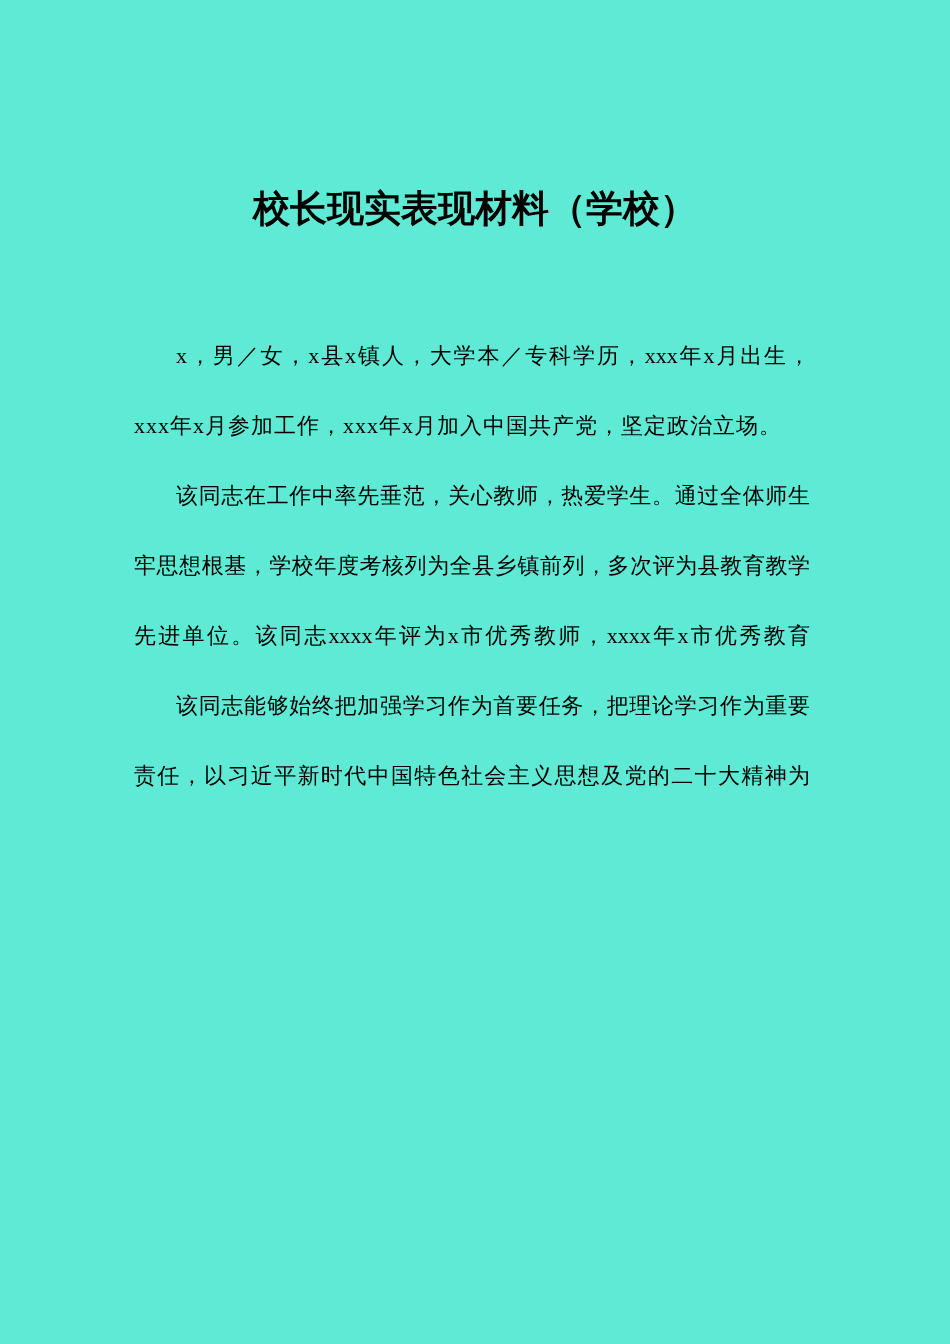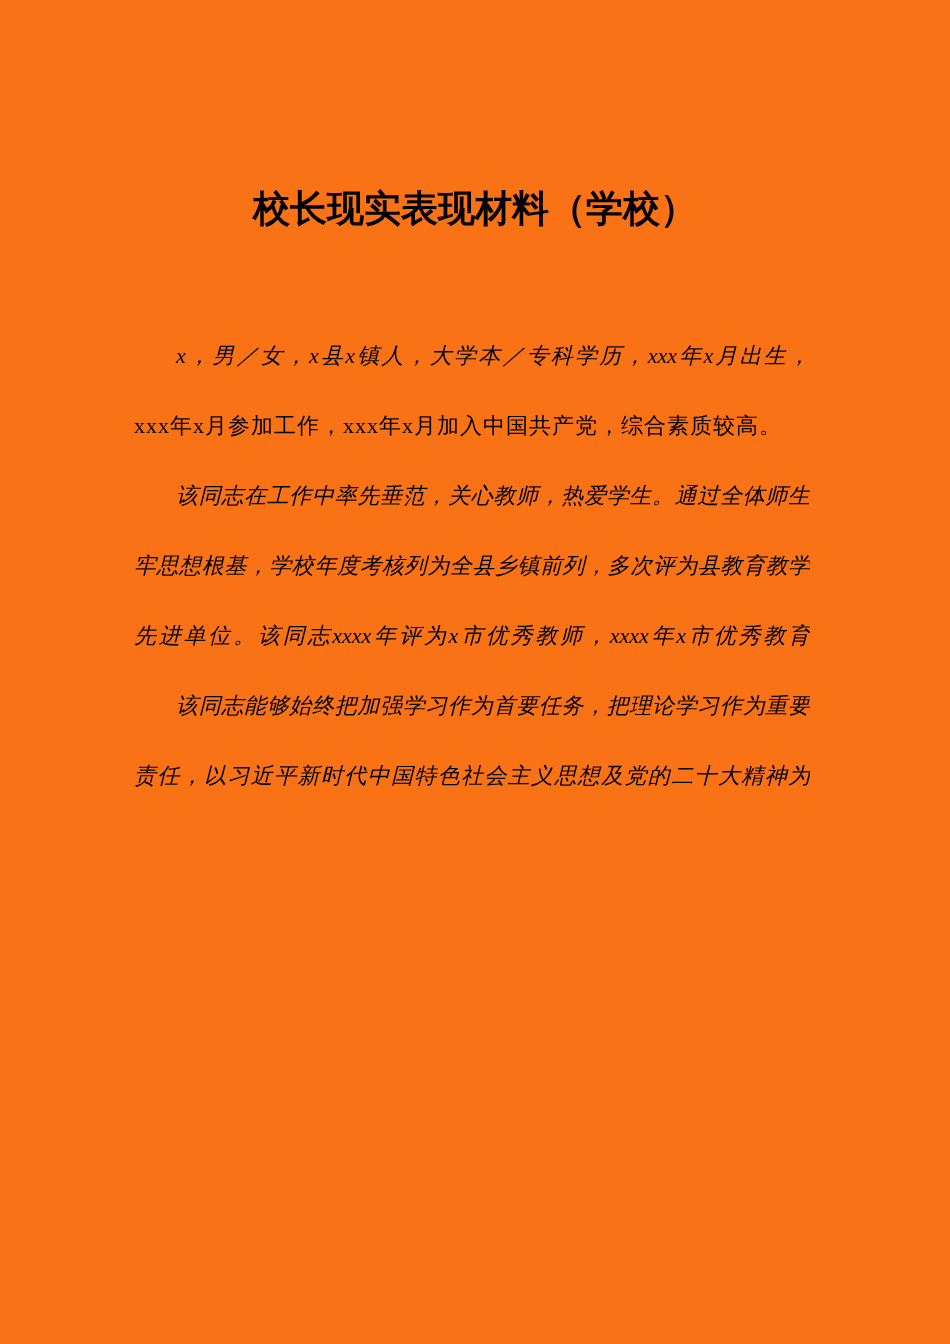--- a/index.html
+++ b/index.html
@@ -11,21 +11,21 @@
     width: 950px;
     height: 1344px;
     background: #ffffff;
     color: #000000;
     font-family: "Liberation Serif", "DejaVu Serif", serif;
     overflow: hidden;
   }
   .page {
     position: absolute;
     inset: 0;
-    background: #f97316;
+    background: #5eead4;
   }
   .doc-title {
     position: absolute;
     top: 180px;
     left: 0;
     width: 950px;
     margin: 0;
     text-align: center;
     font-size: 37px;
     font-weight: 700;
@@ -50,30 +50,29 @@
     text-indent: 42px;
   }
   .doc-line.fill {
     white-space: normal;
     letter-spacing: normal;
     text-align: justify;
     text-align-last: justify;
     text-justify: inter-character;
     word-break: keep-all;
     overflow: hidden;
-    font-style: italic;
   }
 </style>
 </head>
 <body>
 
 <div class="page">
   <h1 class="doc-title">校长现实表现材料（学校）</h1>
   <div class="doc-body">
       <div class="doc-line first fill">x，男／女，x县x镇人，大学本／专科学历，xxx年x月出生，</div>
-      <div class="doc-line">xxx年x月参加工作，xxx年x月加入中国共产党，综合素质较高。</div>
+      <div class="doc-line">xxx年x月参加工作，xxx年x月加入中国共产党，坚定政治立场。</div>
       <div class="doc-line first fill">该同志在工作中率先垂范，关心教师，热爱学生。通过全体师生</div>
       <div class="doc-line fill">牢思想根基，学校年度考核列为全县乡镇前列，多次评为县教育教学</div>
       <div class="doc-line fill">先进单位。该同志xxxx年评为x市优秀教师，xxxx年x市优秀教育</div>
       <div class="doc-line first fill">该同志能够始终把加强学习作为首要任务，把理论学习作为重要</div>
       <div class="doc-line fill">责任，以习近平新时代中国特色社会主义思想及党的二十大精神为</div>
     </div>
 </div>
 
 </body></html>

